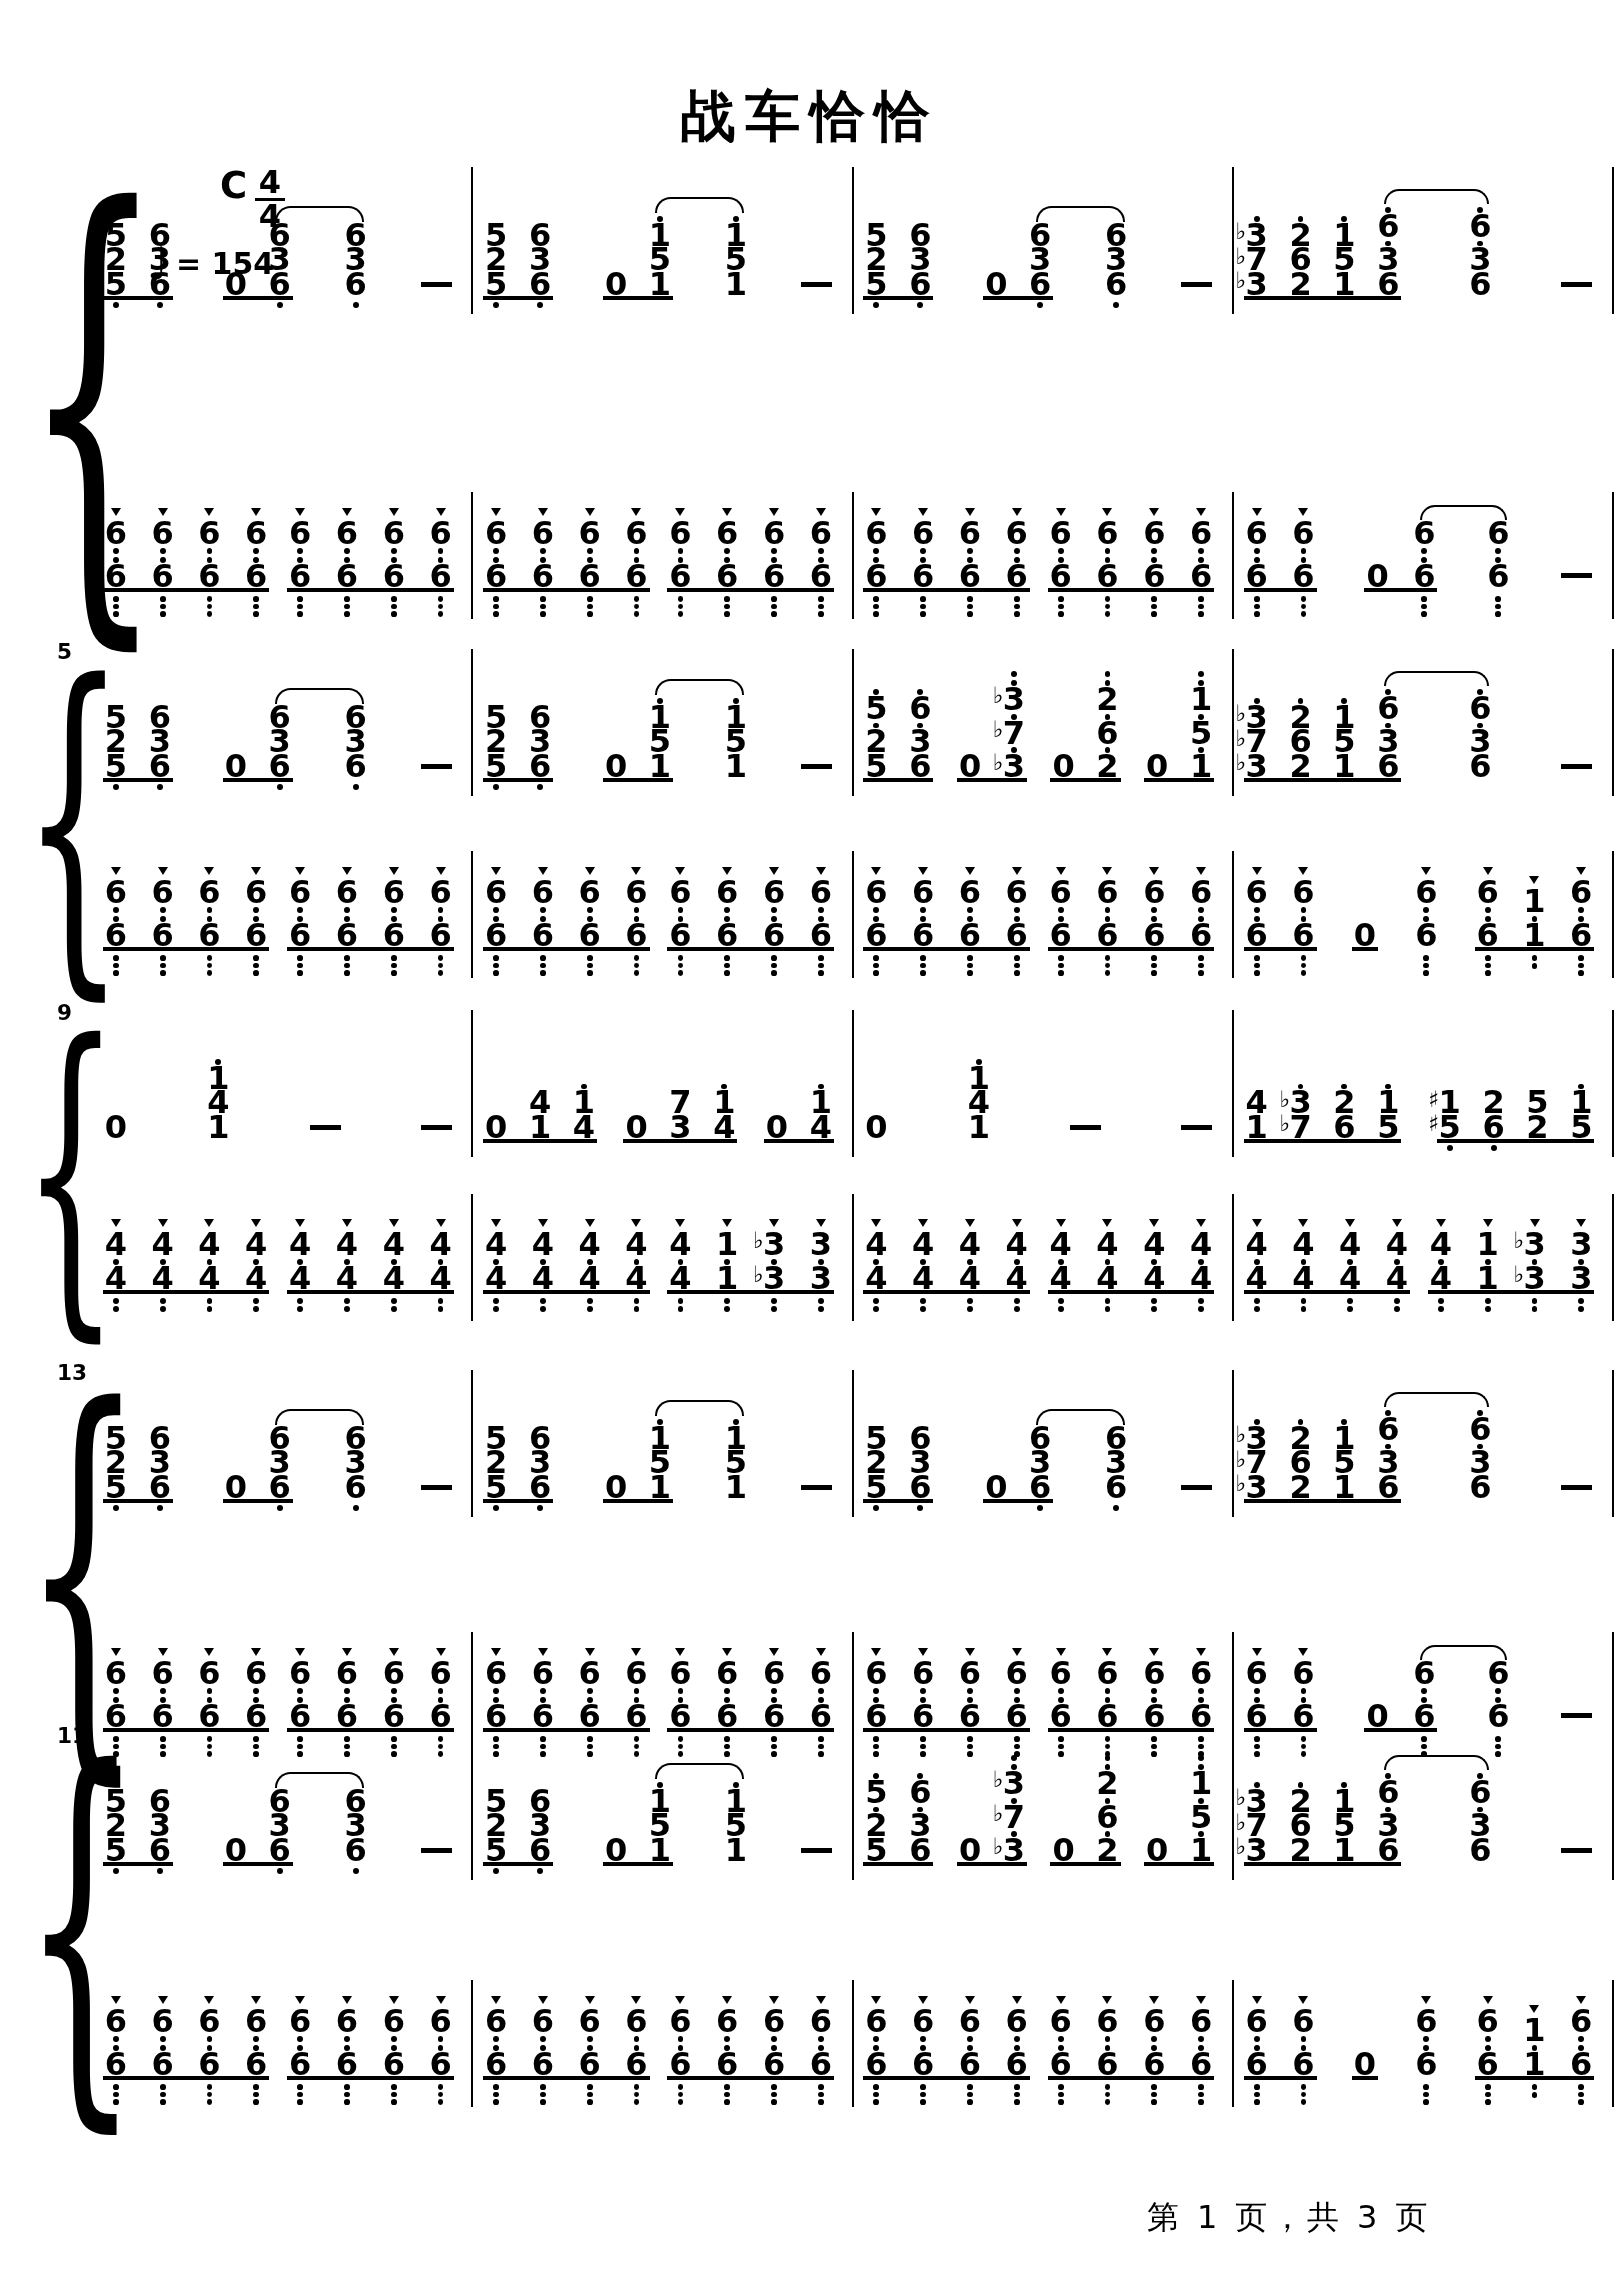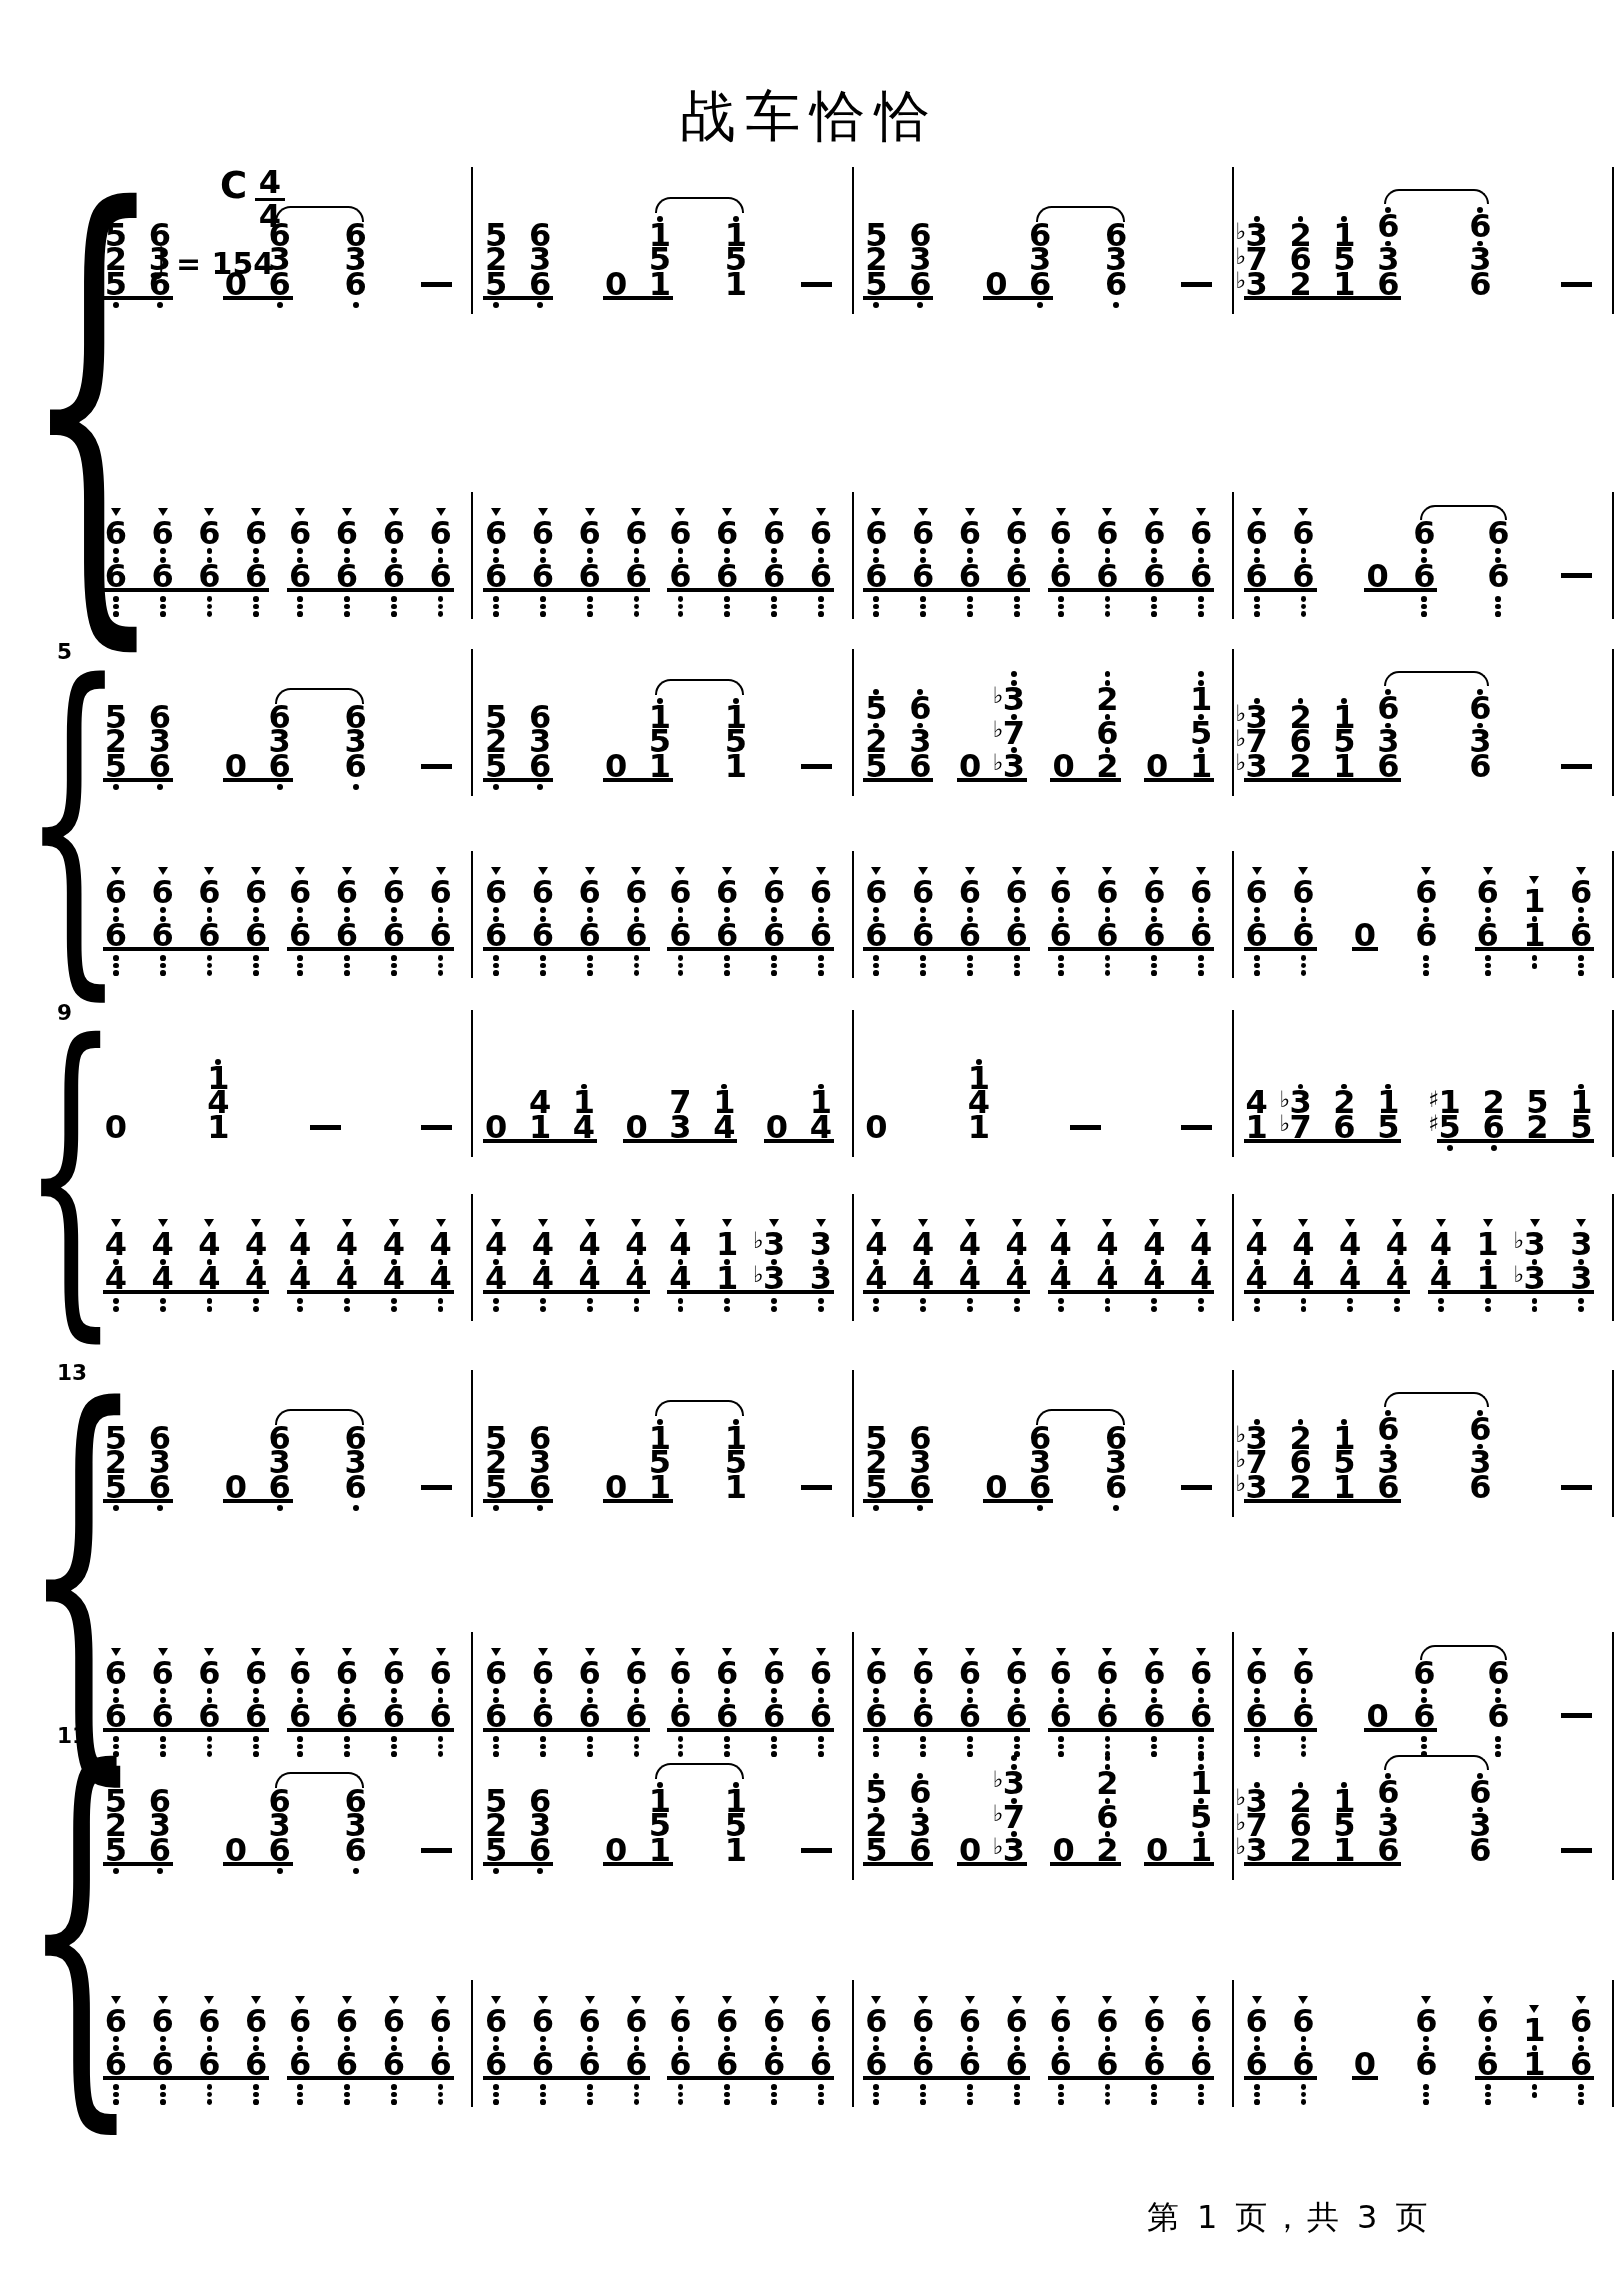--- a/index.html
+++ b/index.html
@@ -1,20 +1,20 @@
 <!DOCTYPE html>
 <html><head>
 <meta charset="utf-8">
 <style>
   html,body{margin:0;padding:0;}
   body{width:1620px;height:2290px;background:#fff;color:#000;
        font-family:"DejaVu Sans","Liberation Sans",sans-serif;position:relative;overflow:hidden;}
   #page{position:absolute;left:0;top:0;width:1620px;height:2290px;background:#fff;}
   #title{position:absolute;top:80px;left:0;width:100%;text-align:center;
-         font-family:"DejaVu Serif","Liberation Serif",serif;font-size:55px;font-weight:400;letter-spacing:9.8px;}
+         font-family:"DejaVu Serif","Liberation Serif",serif;font-size:55px;font-weight:700;letter-spacing:9.8px;}
   #sig{position:absolute;left:220px;top:167px;display:flex;gap:7.8px;align-items:flex-start;font-weight:700;}
   #sig .key{font-size:37px;line-height:37px;margin-top:0;}
   .frac{display:flex;flex-direction:column;align-items:center;font-size:32px;line-height:31px;font-weight:700;}
   .frac .num{border-bottom:3.9px solid #000;padding:0 3.9px 0;}
   .frac .den{padding:0 3.9px;}
   #tempo{position:absolute;left:147px;top:243px;font-weight:700;font-size:30px;display:flex;align-items:center;gap:7.8px;}
   #tempo .qnote{font-size:45px;line-height:41px;}
   #footer{position:absolute;top:2196px;left:1147px;font-size:32px;letter-spacing:3.9px;font-weight:400;}
 
   .staffrow{position:absolute;left:93px;width:1521px;display:flex;align-items:flex-end;}

